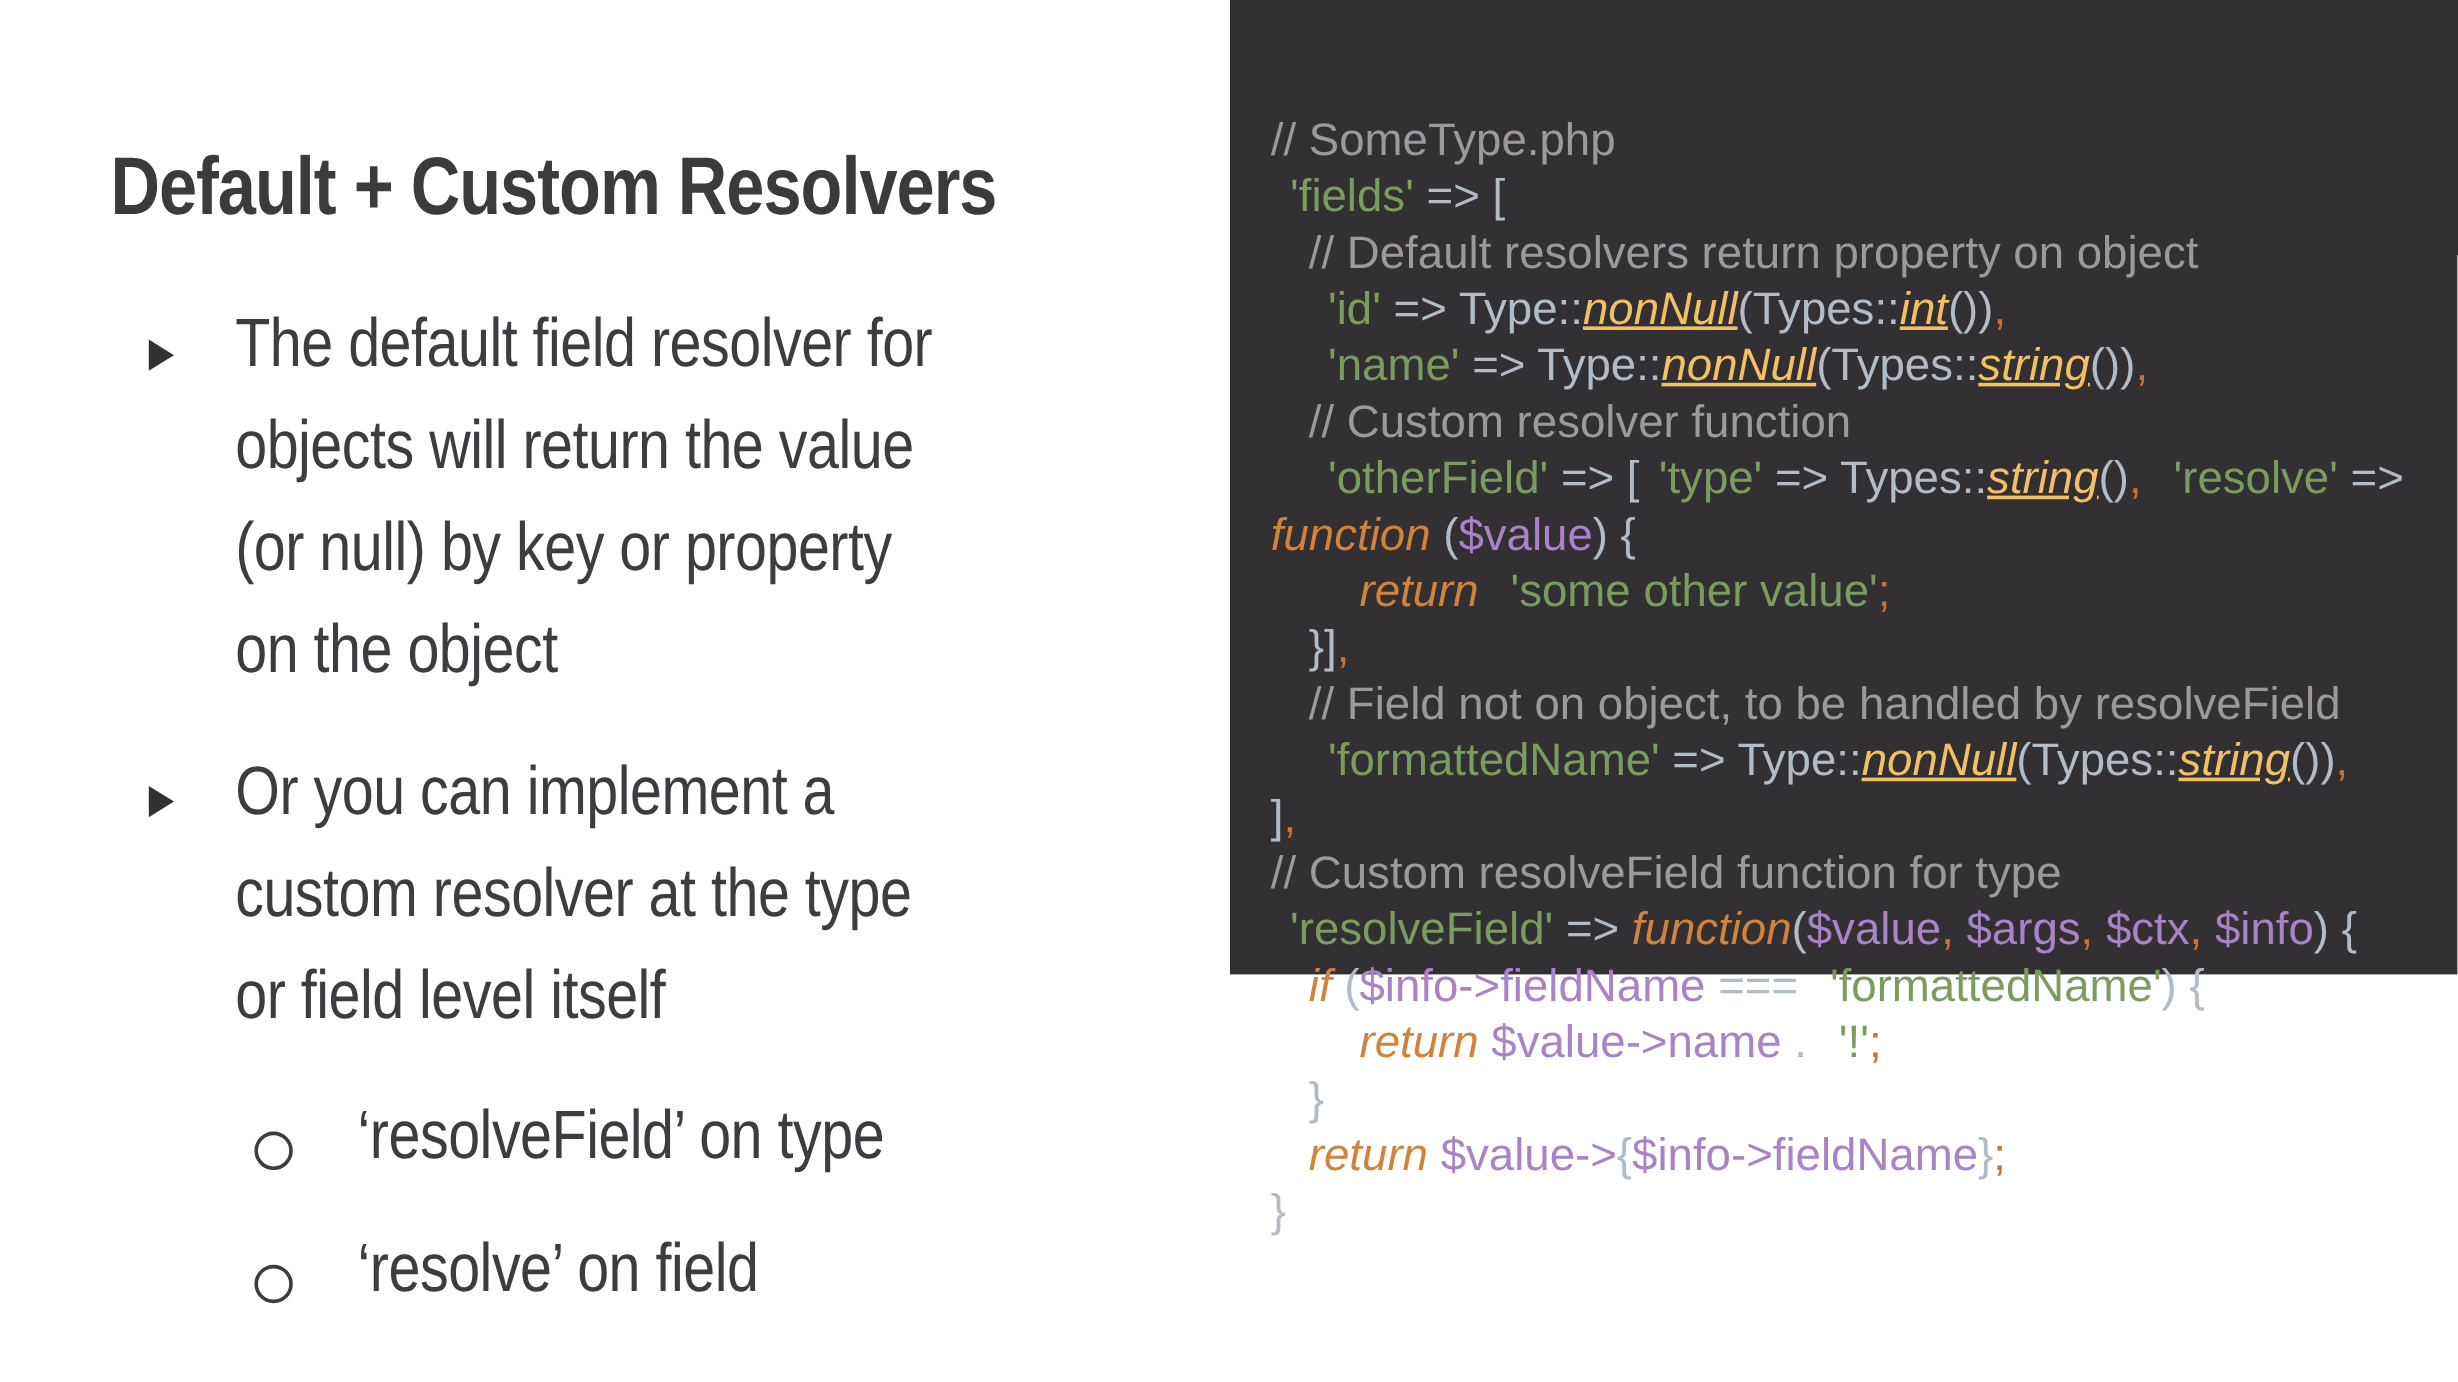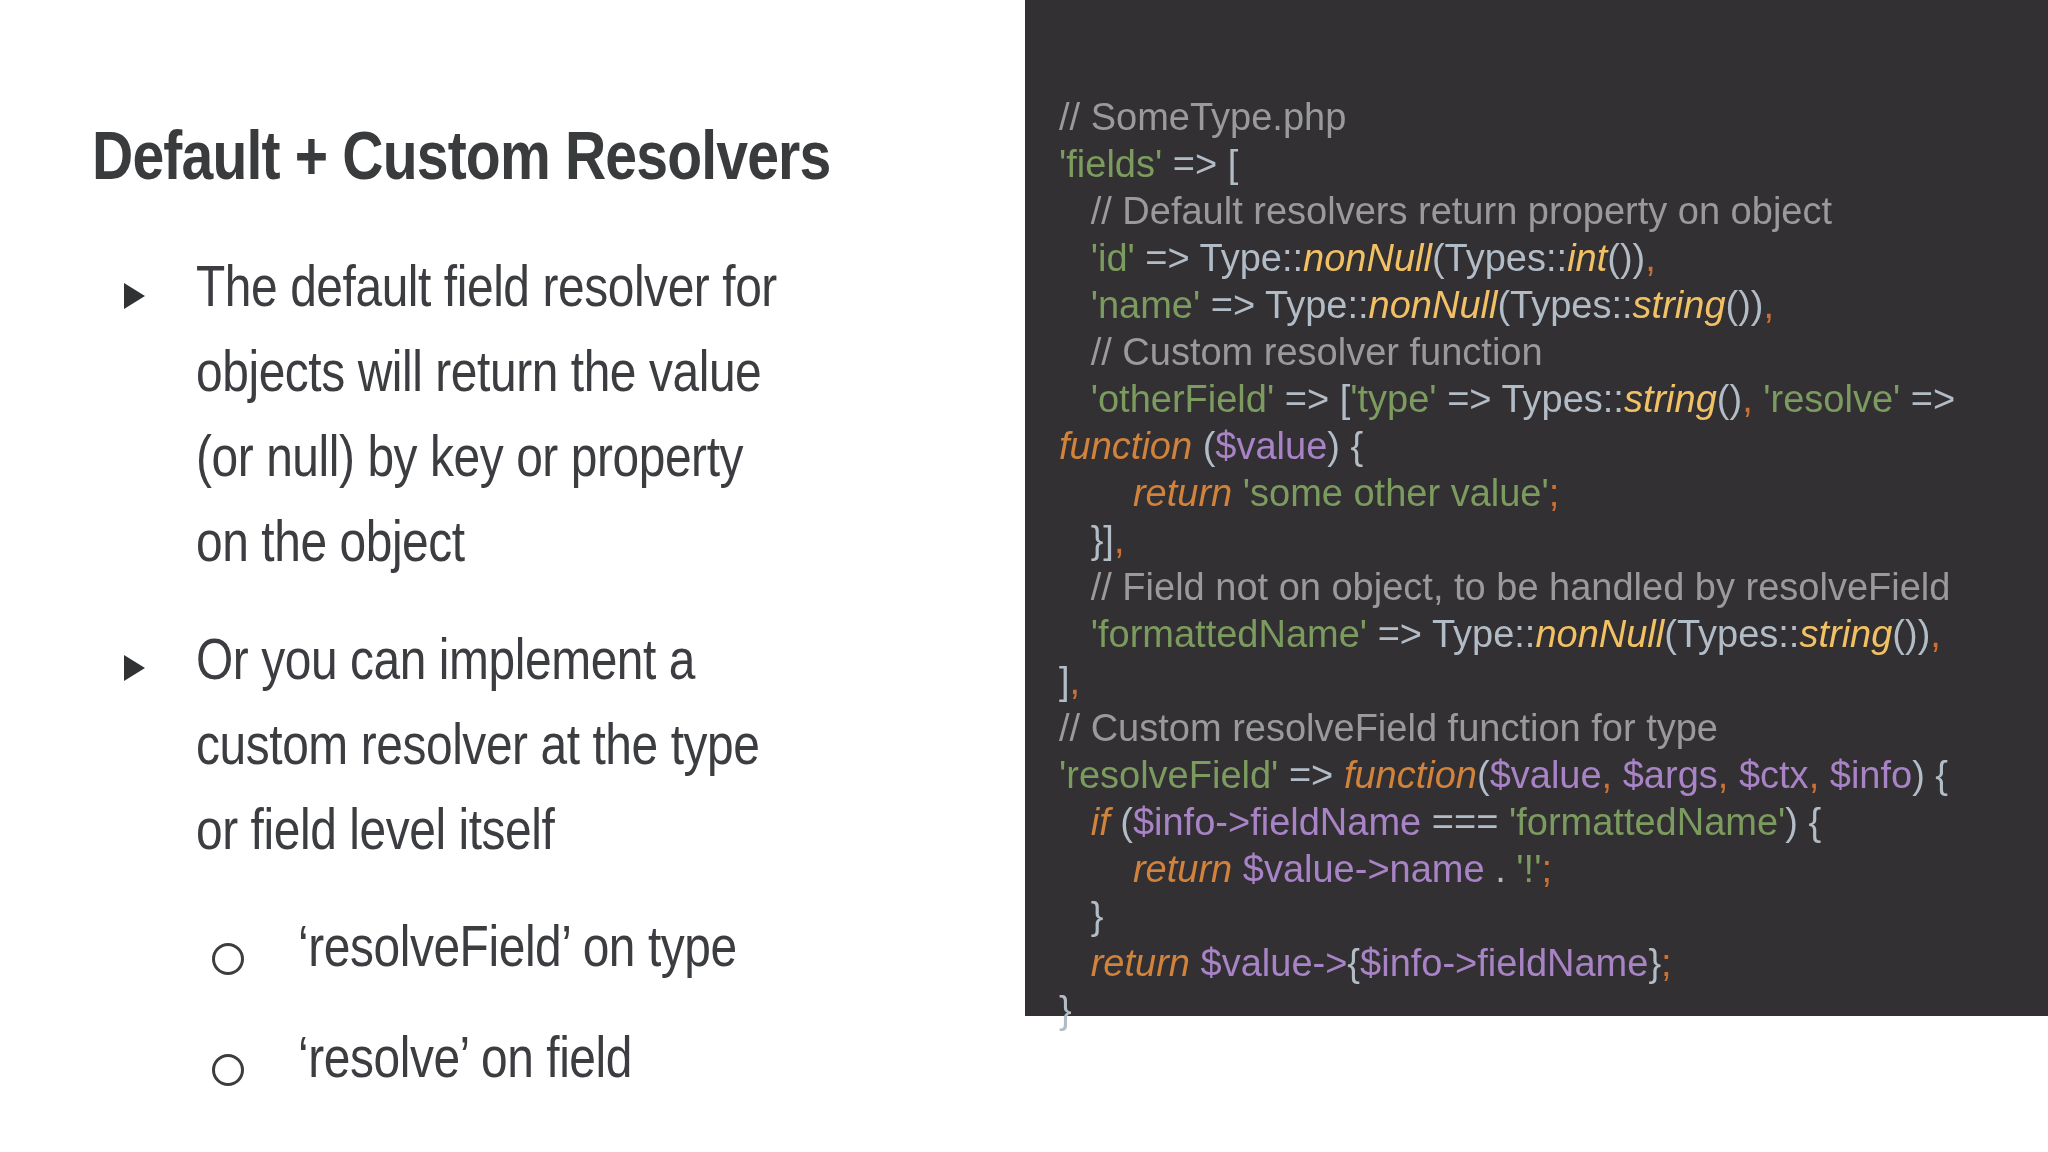--- a/index.html
+++ b/index.html
@@ -19,21 +19,21 @@
   body{
     width:2048px;height:1152px;position:relative;overflow:hidden;
     background:var(--bg-left);
     font-family:"Liberation Sans",sans-serif;
   }
   .left-panel{
     position:absolute;left:0;top:0;width:1201px;height:1152px;
     background:var(--bg-left);
   }
   .right-panel{
-    position:absolute;left:1025px;top:0;width:1023px;height:1016px;
+    position:absolute;left:1025px;top:0;width:1023px;height:812px;
     background:var(--bg-right);
   }
   .slide-title{
     position:absolute;left:92px;top:116px;
     font-size:68px;font-weight:700;color:var(--title-dark);
     white-space:nowrap;letter-spacing:-1px;
     transform:scaleX(0.84);transform-origin:left top;
   }
   .bullet-text{
     position:absolute;left:196px;width:980px;
@@ -67,23 +67,23 @@
   .circ2{top:1054px;}
   .code-block{
     position:absolute;left:34px;top:94px;width:975px;
     font-family:"Liberation Sans",sans-serif;
     font-size:38px;line-height:47px;
     white-space:pre;color:var(--pl);
   }
   .code-line{height:47px;}
   .cm{color:var(--cm);}
   .pl{color:var(--pl);}
-  .st{color:var(--st);}
+  .st{color:var(--st);margin-left:16px;}
   .kw{color:var(--kw);font-style:italic;}
-  .fn{color:var(--fn);font-style:italic;}
+  .fn{color:var(--fn);font-style:italic;text-decoration:underline;}
   .vr{color:var(--vr);}
   .pu{color:var(--pu);}
 </style>
 </head>
 <body>
 
 <div class="left-panel">
   <div class="slide-title">Default + Custom Resolvers</div>
 
   <div class="tri-marker tri1"></div>

